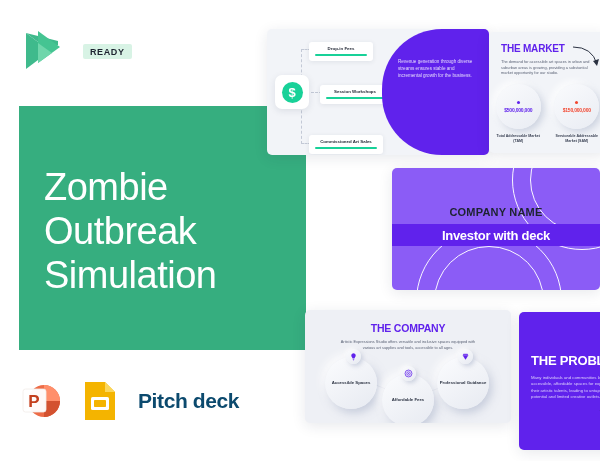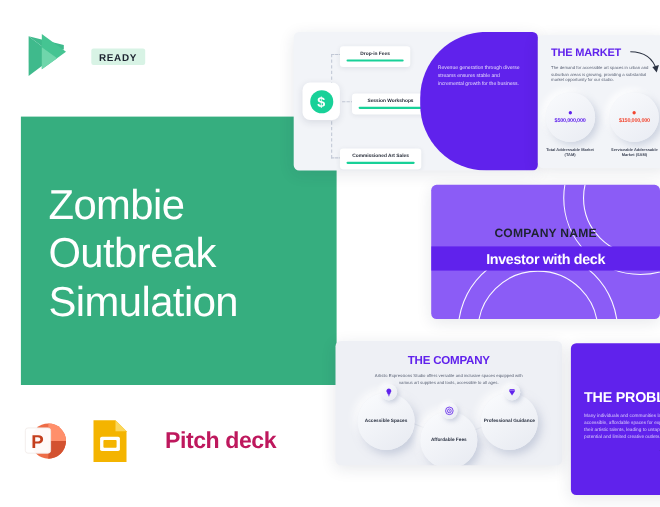--- a/index.html
+++ b/index.html
@@ -62,23 +62,23 @@
   .formats {
     position: absolute;
     left: 18px; top: 378px;
     display: flex; align-items: center; gap: 13px;
     z-index: 40;
   }
   .fmt-icon { width: 46px; height: 46px; flex: none; }
   .fmt-label {
     font-size: 21px;
     font-weight: bold;
-    color: #be185d;
+    color: #0c4a6e;
     letter-spacing: -0.4px;
-    margin-left: 14px;
+    margin-left: 2px;
   }
 
   
   .slide {
     position: absolute;
     background: #f2f4f8;
     border-radius: 5px;
     overflow: hidden;
     box-shadow: 0 3px 14px rgba(30,40,70,0.10);
   }

